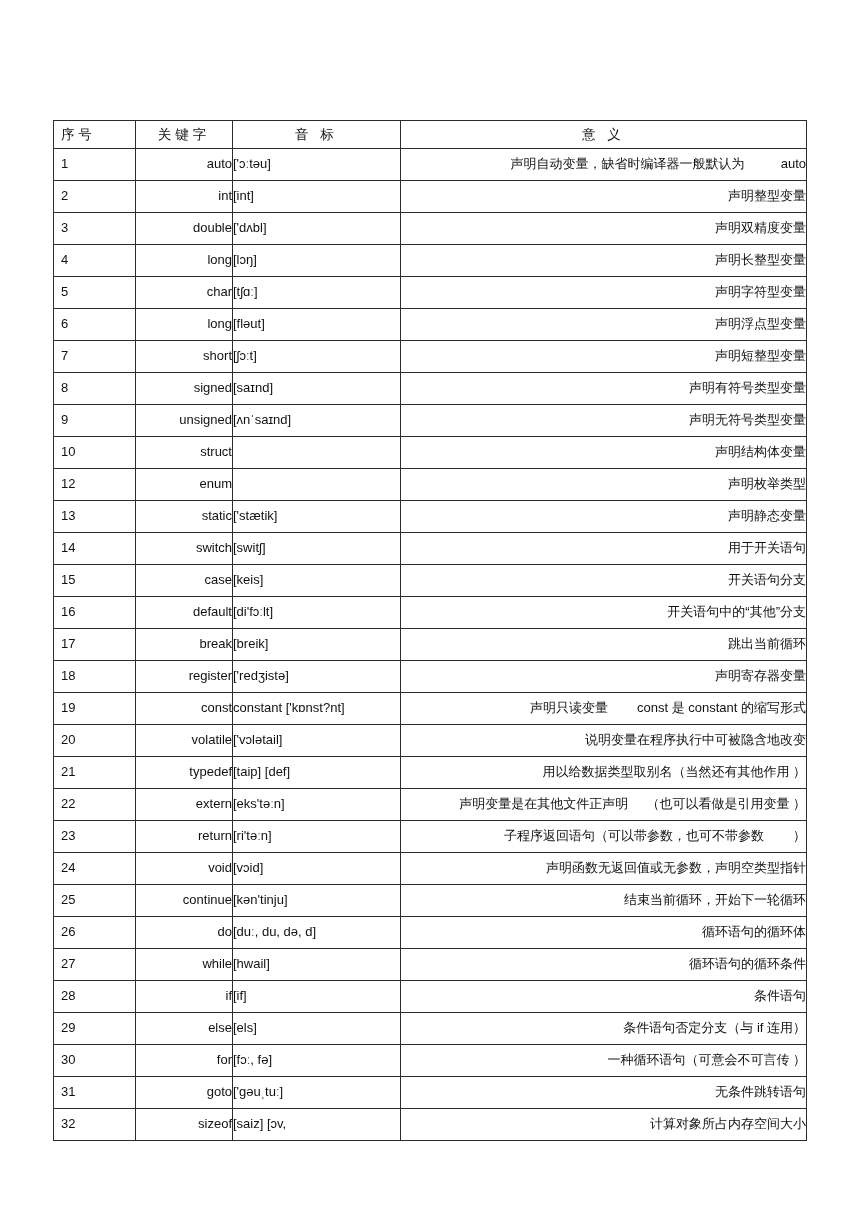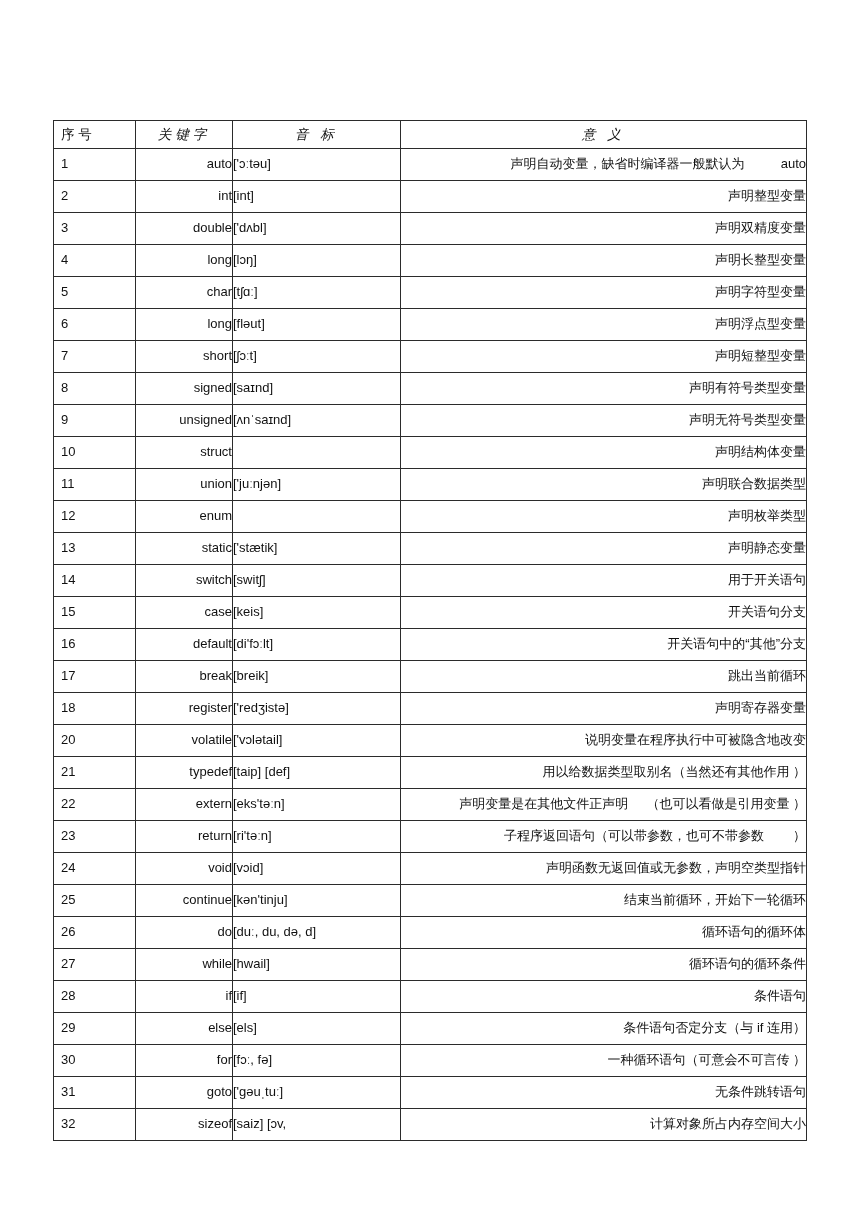--- a/index.html
+++ b/index.html
@@ -55,21 +55,21 @@
     color: #111111;
   }
 
   
   tr.hdr th {
     height: 27px;
     font-size: 13.5px;
     border-bottom: 1px solid #2b2b2b;
   }
   .hdr-no    { text-align: left;   padding-left: 7px !important; }
-  .hdr-ctr   { letter-spacing: 4px; font-style: italic; }
+  .hdr-ctr   { letter-spacing: 4px; }
 
   
   tr.row td { height: 31px; }
 
   td.c-no {
     text-align: left;
     padding-left: 7px !important;
     font-size: 13.5px;
   }
   td.c-kw {
@@ -165,26 +165,20 @@
             <td class="c-kw">unsigned</td>
             <td class="c-ph">[ʌnˈsaɪnd]</td>
             <td class="c-mean">声明无符号类型变量</td>
           </tr>
           <tr class="row">
             <td class="c-no">10</td>
             <td class="c-kw">struct</td>
             <td class="c-ph"></td>
             <td class="c-mean">声明结构体变量</td>
           </tr>
-          <tr class="row">
-            <td class="c-no">11</td>
-            <td class="c-kw">union</td>
-            <td class="c-ph">['juːnjən]</td>
-            <td class="c-mean">声明联合数据类型</td>
-          </tr>
           <tr class="row soft">
             <td class="c-no">12</td>
             <td class="c-kw">enum</td>
             <td class="c-ph"></td>
             <td class="c-mean">声明枚举类型</td>
           </tr>
           <tr class="row">
             <td class="c-no">13</td>
             <td class="c-kw">static</td>
             <td class="c-ph">['stætik]</td>
@@ -214,20 +208,26 @@
             <td class="c-ph">[breik]</td>
             <td class="c-mean">跳出当前循环</td>
           </tr>
           <tr class="row soft">
             <td class="c-no">18</td>
             <td class="c-kw">register</td>
             <td class="c-ph">['redʒistə]</td>
             <td class="c-mean">声明寄存器变量</td>
           </tr>
           <tr class="row">
+            <td class="c-no">19</td>
+            <td class="c-kw">const</td>
+            <td class="c-ph">constant ['kɒnst?nt]</td>
+            <td class="c-mean">声明只读变量        const 是 constant 的缩写形式</td>
+          </tr>
+          <tr class="row">
             <td class="c-no">20</td>
             <td class="c-kw">volatile</td>
             <td class="c-ph">['vɔlətail]</td>
             <td class="c-mean">说明变量在程序执行中可被隐含地改变</td>
           </tr>
           <tr class="row soft">
             <td class="c-no">21</td>
             <td class="c-kw">typedef</td>
             <td class="c-ph">[taip] [def]</td>
             <td class="c-mean">用以给数据类型取别名（当然还有其他作用 ）</td>

